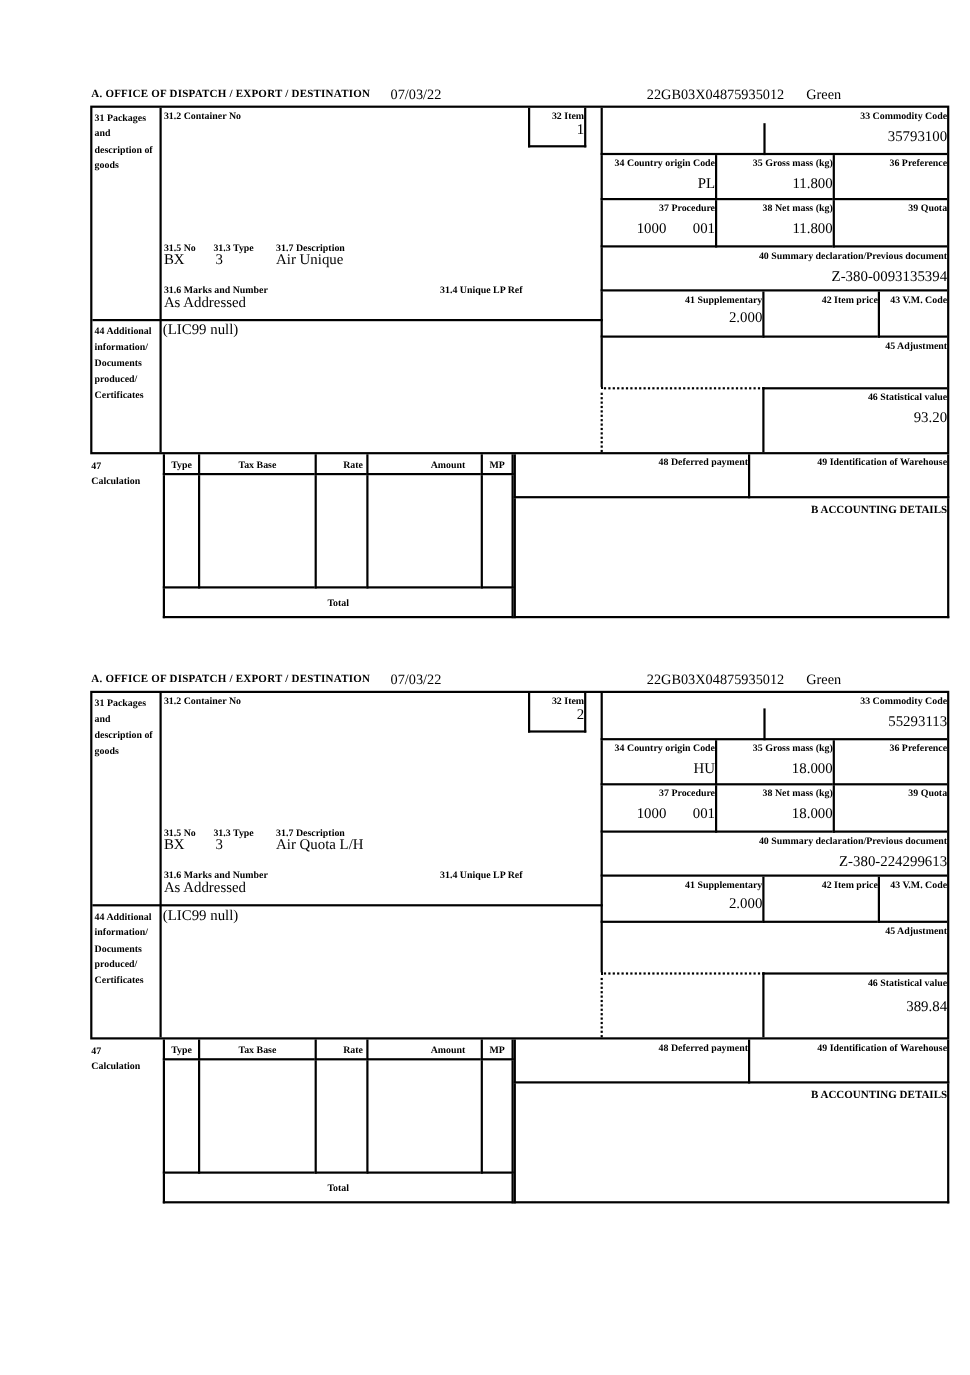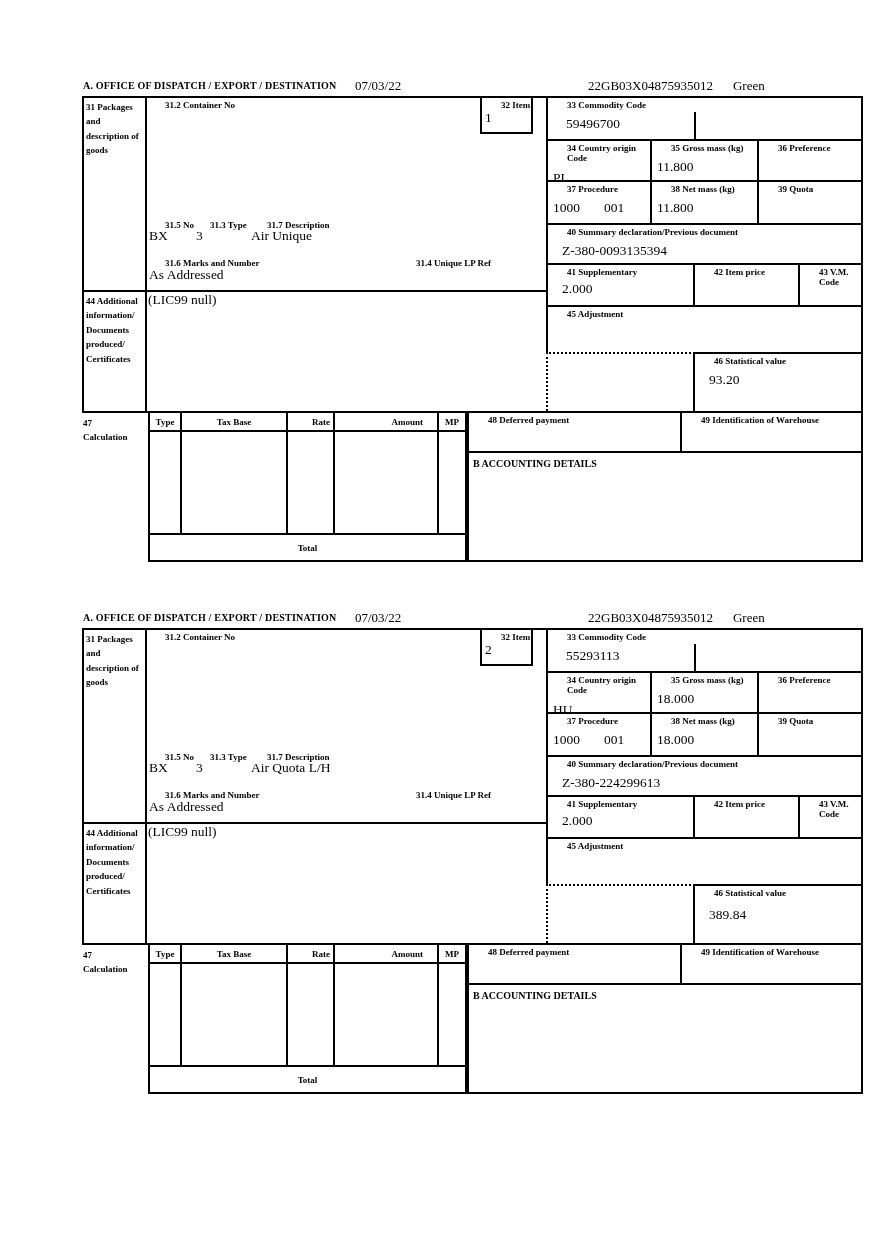--- a/index.html
+++ b/index.html
@@ -1,29 +1,29 @@
 <!DOCTYPE html>
 <html><head>
 <meta charset="utf-8">
 <style>
   html,body{margin:0;padding:0;background:#fff;}
   body{width:882px;height:1250px;position:relative;font-family:"Liberation Serif",serif;color:#000;}
   .abs{position:absolute;box-sizing:border-box;}
-  .bl{border-left:2px solid #000;}
+  .bl{border-left:2px solid #000;text-align:right;}
   .br{border-right:2px solid #000;}
   .bt{border-top:2px solid #000;}
   .bb{border-bottom:2px solid #000;}
   .dotl{border-left:2px dotted #000;}
   .dott{border-top:2px dotted #000;}
   .sad-form{position:absolute;left:0;width:882px;height:484px;}
   .hdr-title{font-size:10px;font-weight:bold;letter-spacing:.2px;}
   .hdr-val{font-size:13px;}
   .grid{left:82px;top:18px;width:781px;height:317px;border:2px solid #000;}
   .calc{left:82px;top:335px;width:781px;height:149px;}
-  .lbl{font-size:9px;font-weight:bold;line-height:1.15;margin-left:16px;}
+  .lbl{font-size:9px;font-weight:bold;line-height:1.15;}
   .leftlbl{font-size:9px;font-weight:bold;line-height:1.6;}
   .val{font-size:13.5px;line-height:1;white-space:nowrap;}
   .boxed .lbl{padding:2px 0 0 3px;}
   .boxed .val{margin:7px 0 0 5px;}
   .val-ind{margin-left:18px !important;}
   .val-ind14{margin-left:14px !important;}
   .cell{display:flex;align-items:center;font-size:9px;font-weight:bold;}
   .c-center{justify-content:center;font-family:Liberation Serif, serif;}
   .c-right{justify-content:flex-end;}
 </style>
@@ -56,21 +56,21 @@
     <div class="abs val" style="left:65px;top:131px">BX</div>
     <div class="abs val" style="left:112px;top:131px">3</div>
     <div class="abs val" style="left:167px;top:131px">Air Unique</div>
     <div class="abs lbl" style="left:65px;top:160px">31.6 Marks and Number</div>
     <div class="abs lbl" style="left:316px;top:160px">31.4 Unique LP Ref</div>
     <div class="abs val" style="left:65px;top:170px">As Addressed</div>
     <div class="abs val" style="left:64px;top:195px">(LIC99 null)</div>
 
     <div class="abs bl bb boxed" style="left:462px;top:0;width:315px;height:43px">
       <div class="lbl">33 Commodity Code</div>
-      <div class="val val-ind">59496700</div>
+      <div class="val val-ind">35793100</div>
     </div>
     <div class="abs bl" style="left:610px;top:14px;width:2px;height:29px"></div>
     <div class="abs bl bb boxed" style="left:462px;top:43px;width:104px;height:41px">
       <div class="lbl">34 Country origin Code</div>
       <div class="val">PL</div>
     </div>
     <div class="abs bl bb boxed" style="left:566px;top:43px;width:107px;height:41px">
       <div class="lbl">35 Gross mass (kg)</div>
       <div class="val">11.800</div>
     </div>

